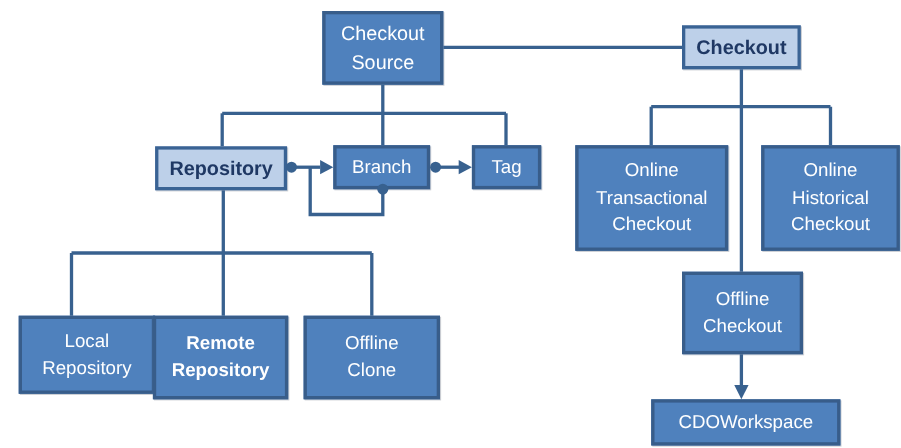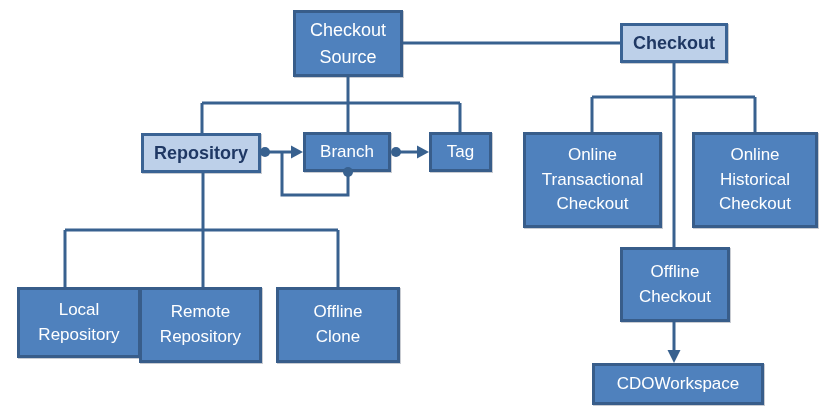--- a/index.html
+++ b/index.html
@@ -53,21 +53,21 @@
   #n-checkout-source      { left: 293px; top: 10px;  width: 110px; height: 67px; font-size: 18px; }
   #n-checkout             { left: 620px; top: 23px;  width: 108px; height: 40px; }
   #n-repository           { left: 141px; top: 133px; width: 120px; height: 40px; }
   #n-branch               { left: 303px; top: 132px; width: 88px;  height: 40px; }
   #n-tag                  { left: 429px; top: 132px; width: 63px;  height: 40px; }
   #n-online-transactional { left: 523px; top: 132px; width: 139px; height: 96px; }
   #n-online-historical    { left: 692px; top: 132px; width: 126px; height: 96px; }
   #n-offline-checkout     { left: 620px; top: 247px; width: 110px; height: 75px; }
   #n-cdoworkspace         { left: 592px; top: 363px; width: 172px; height: 42px; }
   #n-local-repository     { left: 3px;   top: 287px; width: 124px; height: 71px; margin-left: 14px; }
-  #n-remote-repository    { left: 139px; top: 287px; width: 123px; height: 76px; }
+  #n-remote-repository    { left: 139px; top: 287px; width: 123px; height: 76px; font-weight: bold; }
   #n-offline-clone        { left: 276px; top: 287px; width: 124px; height: 76px; }
 </style>
 </head>
 <body>
 
 <div class="canvas">
 
   <div class="node dark" id="n-checkout-source">Checkout
 Source</div>
   <div class="node light" id="n-checkout">Checkout</div>

